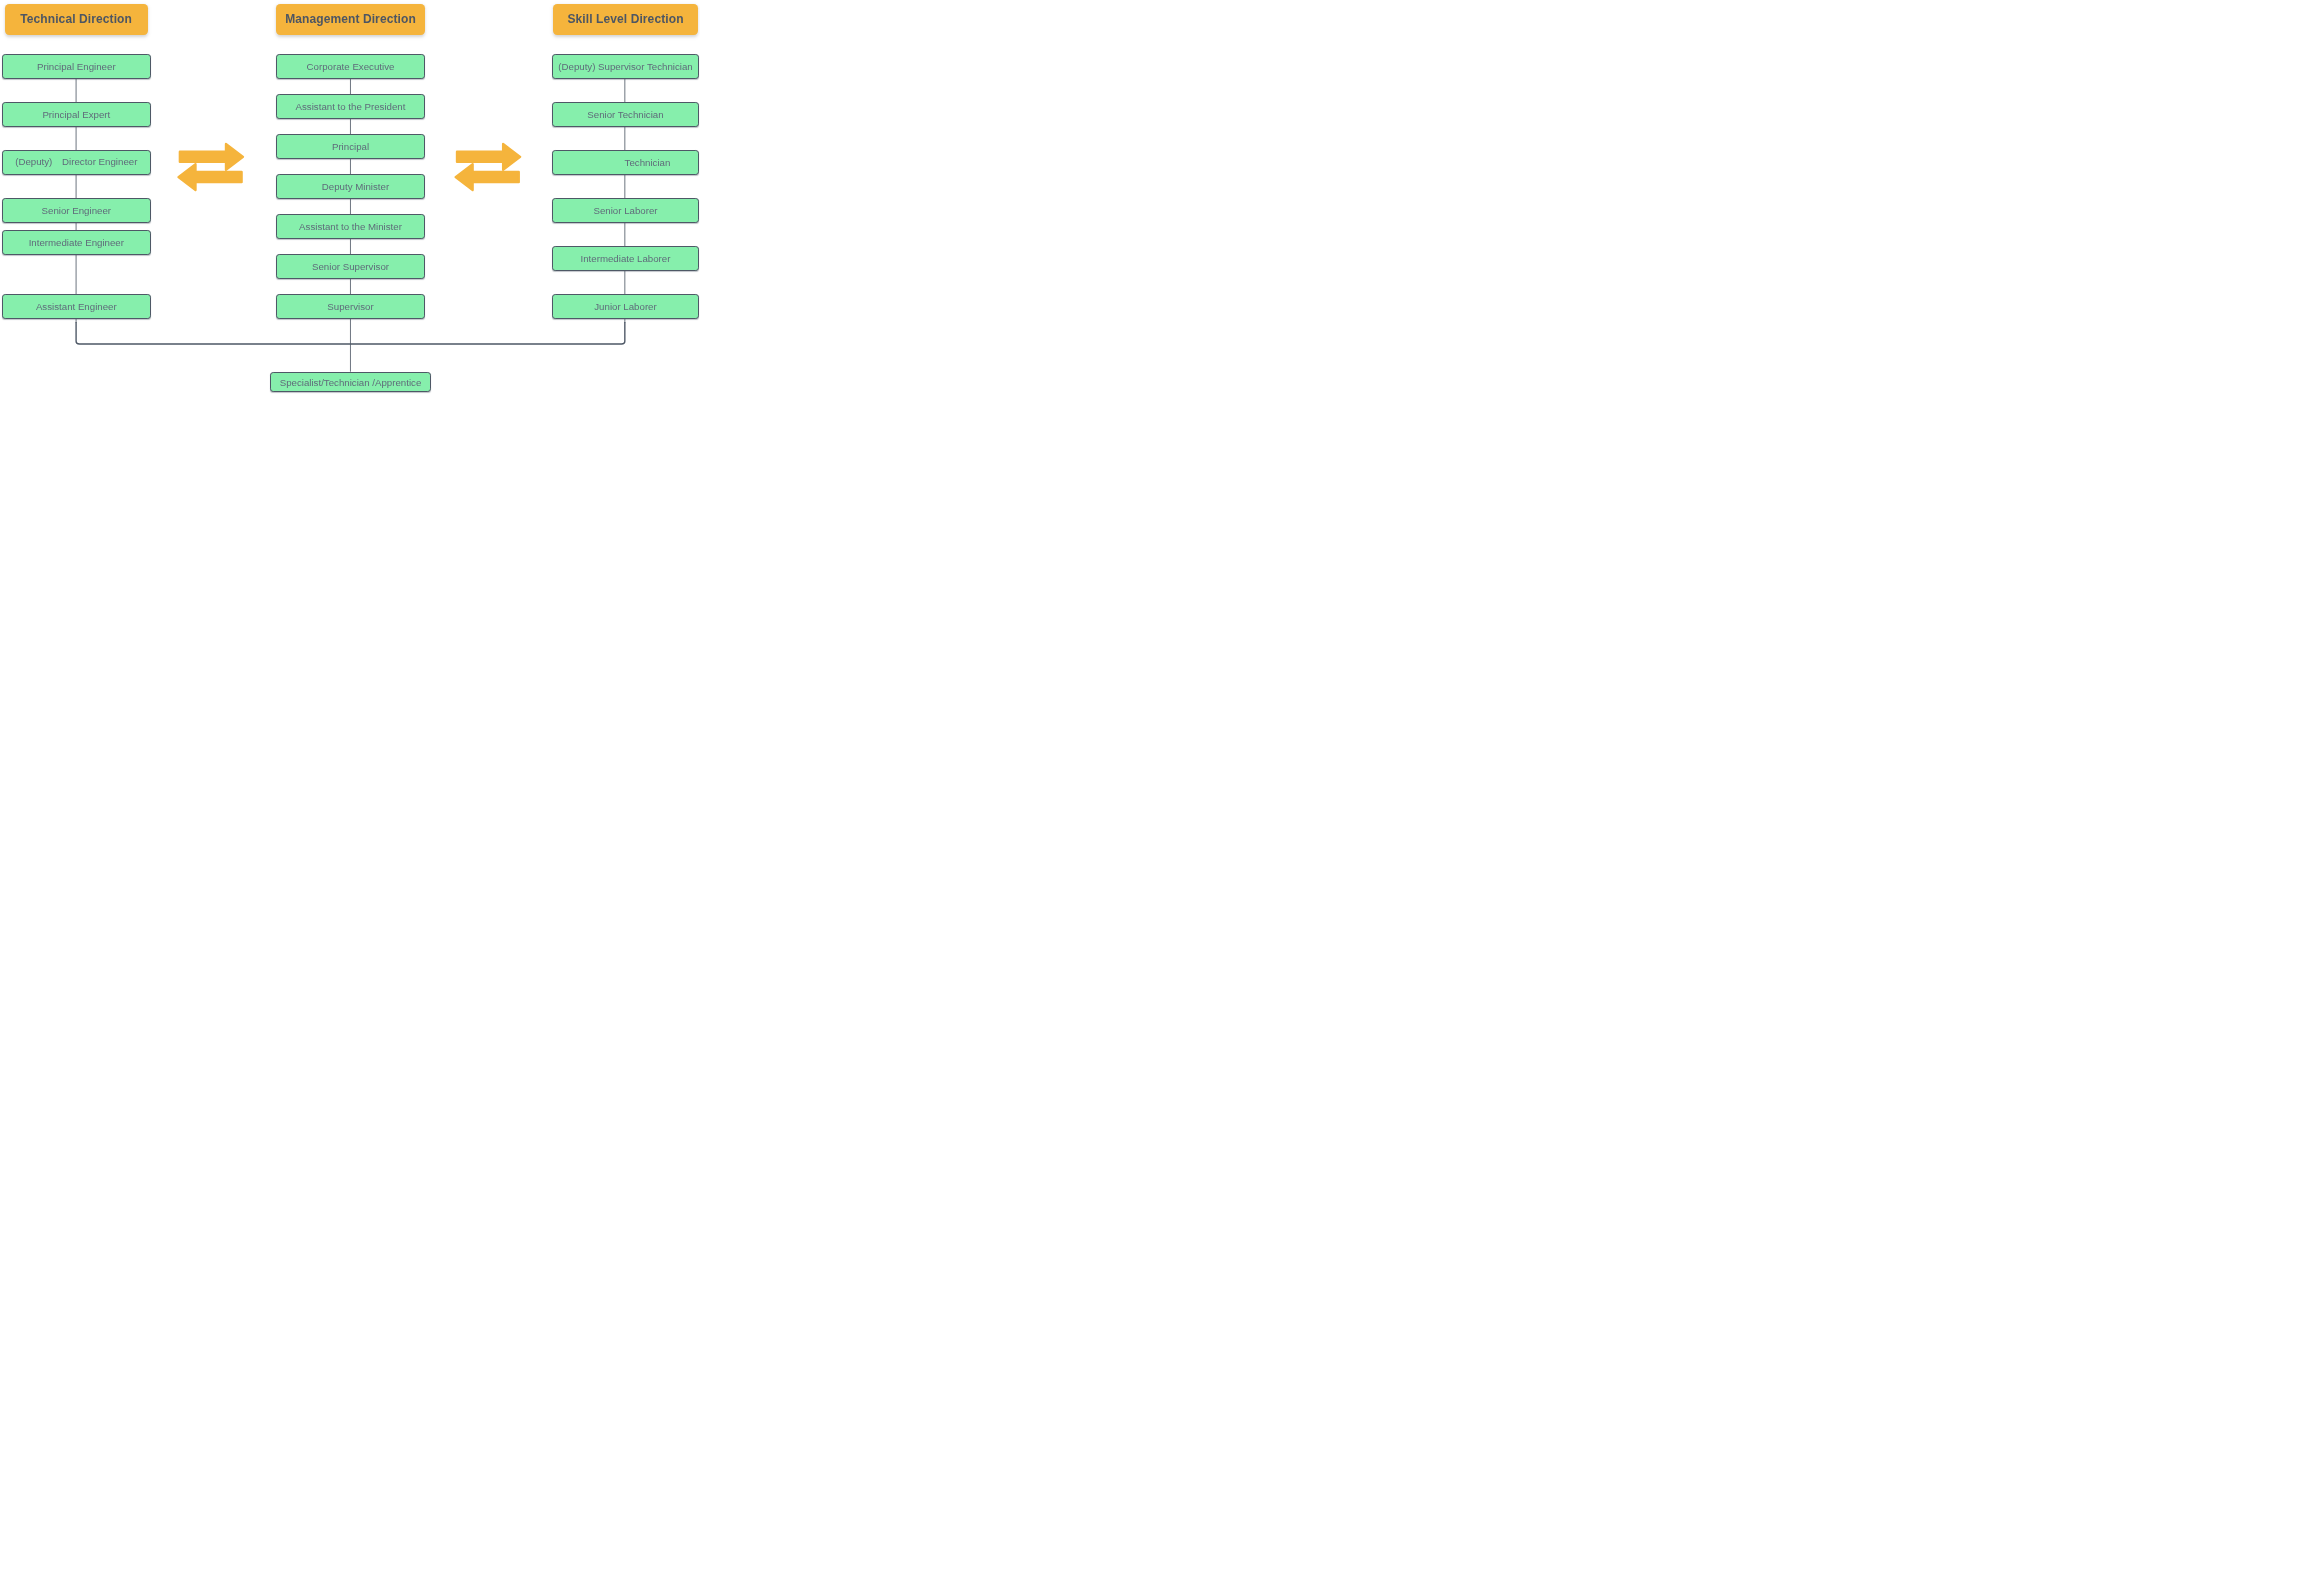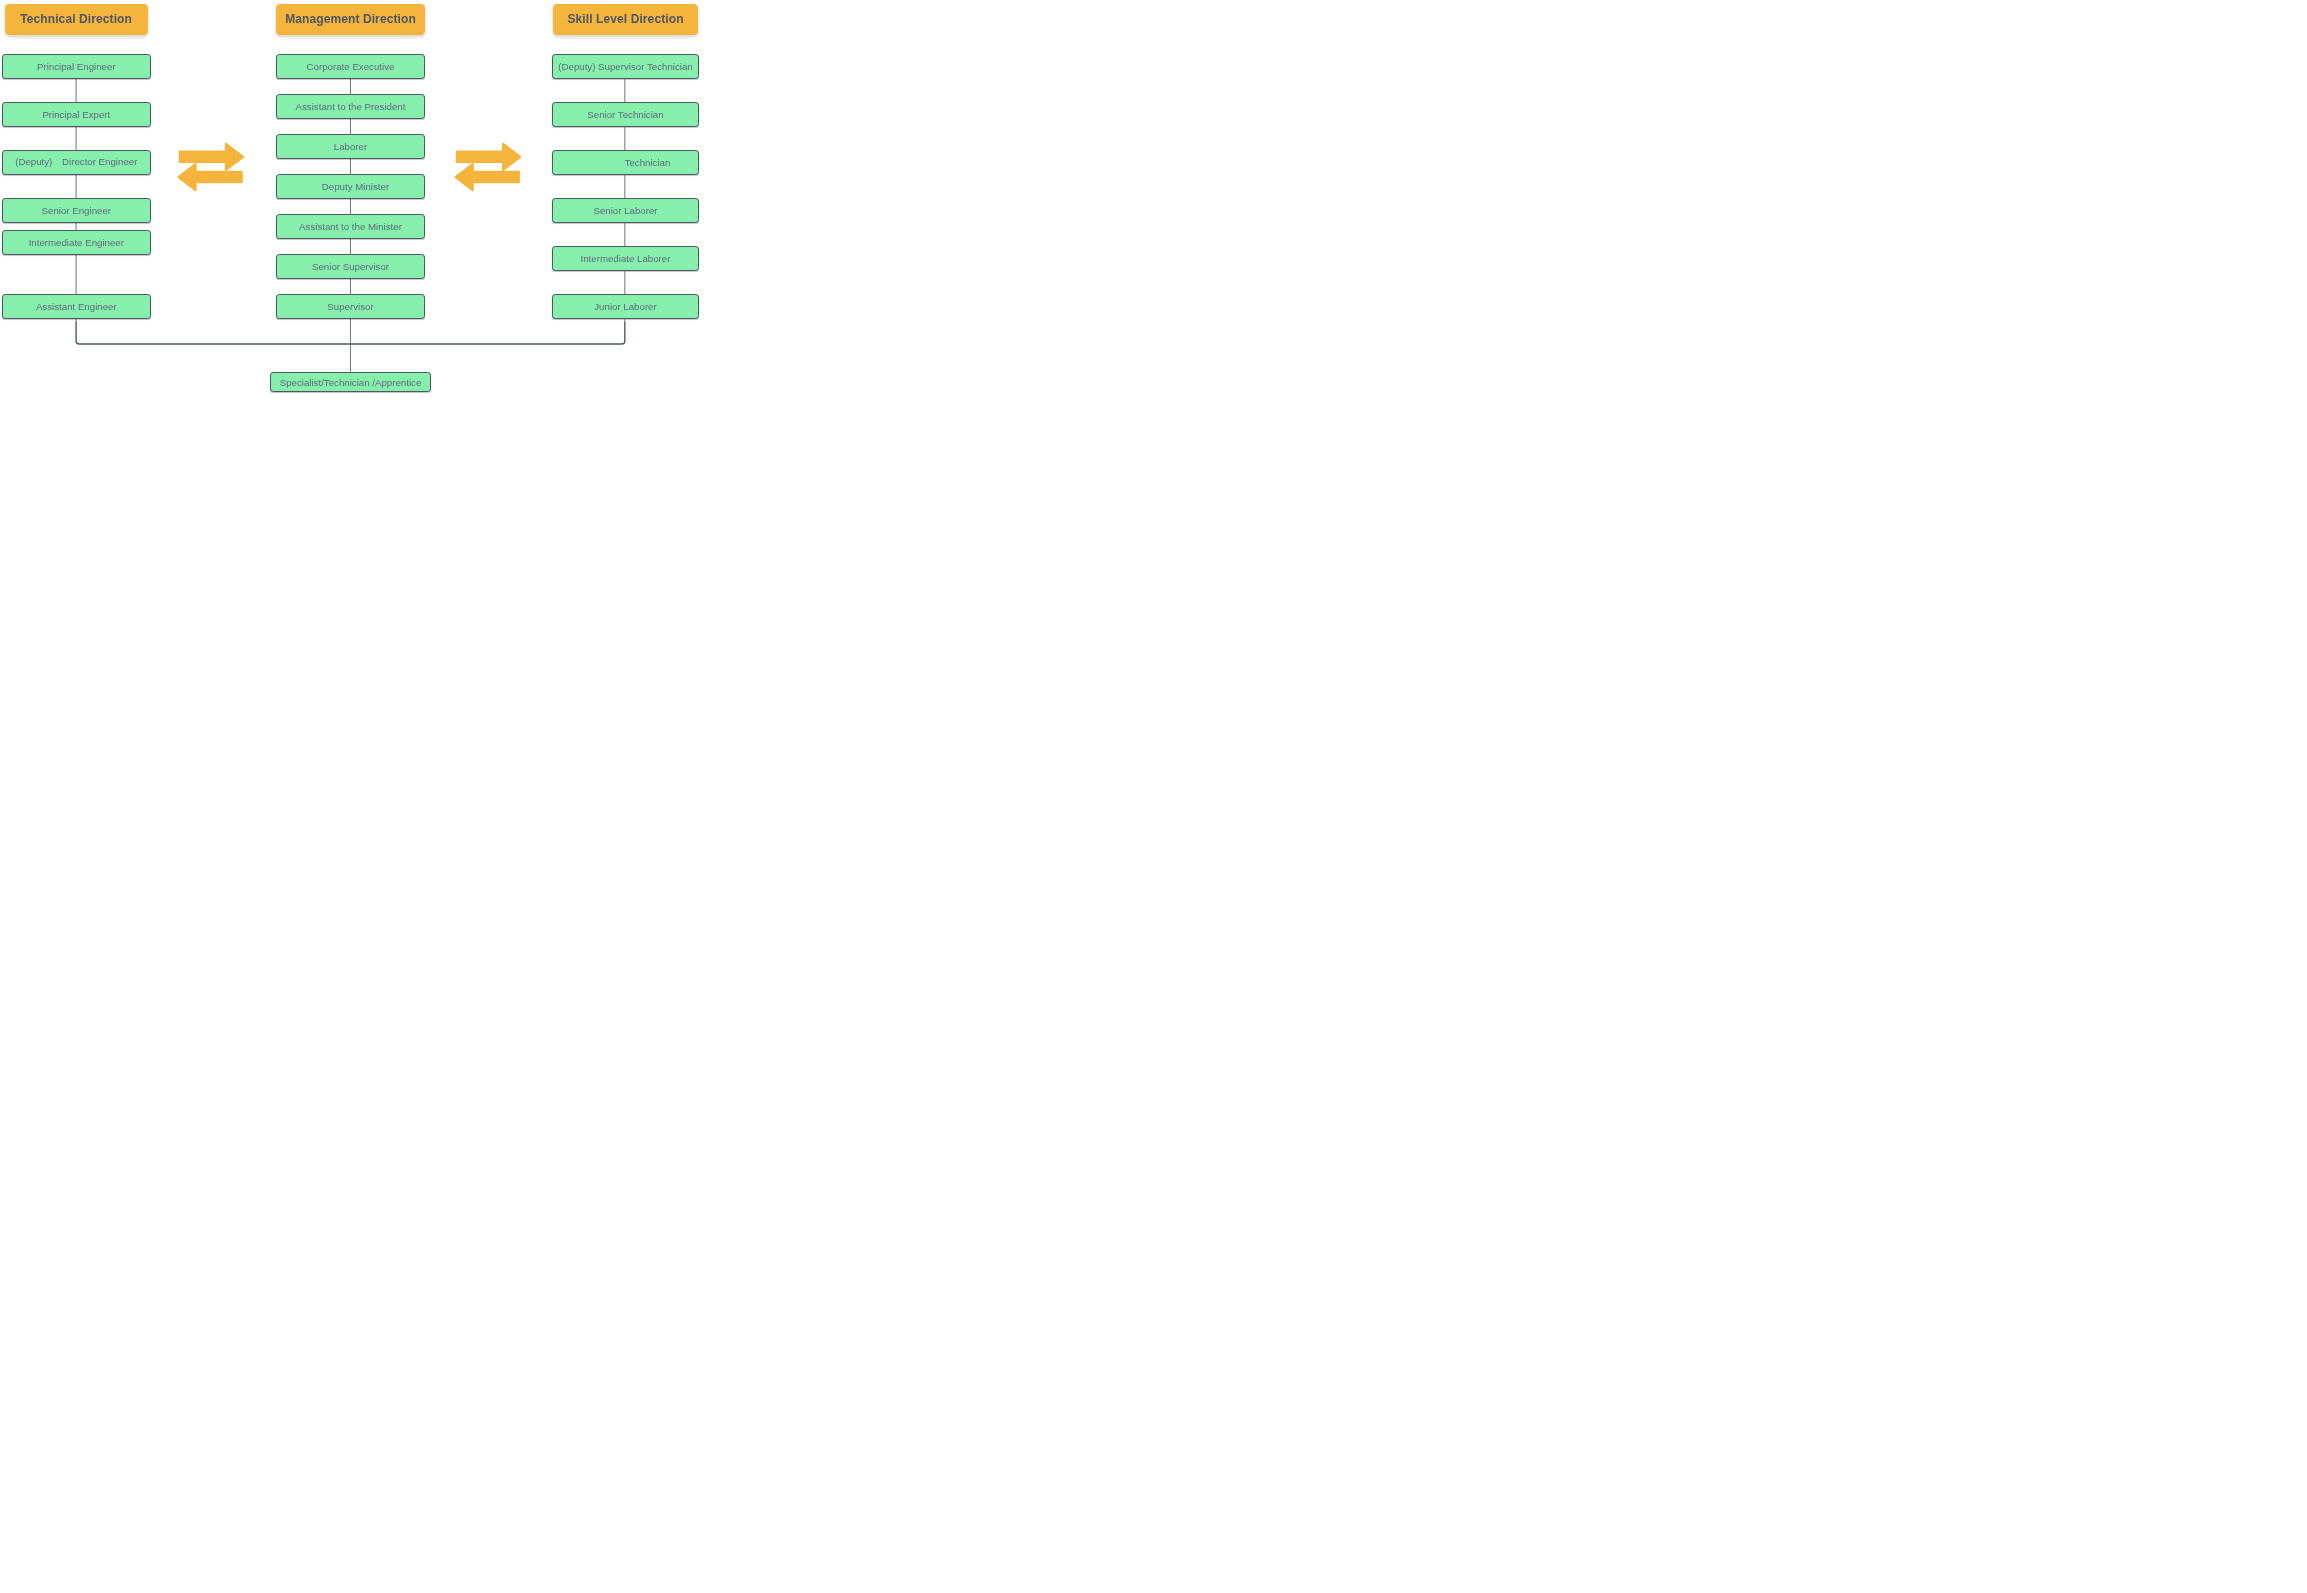--- a/index.html
+++ b/index.html
@@ -107,21 +107,21 @@
 
   <div class="node c1 r1">Principal Engineer</div>
   <div class="node c1 r2">Principal Expert</div>
   <div class="node c1 r3">(Deputy)　Director Engineer</div>
   <div class="node c1 r4">Senior Engineer</div>
   <div class="node c1 r5">Intermediate Engineer</div>
   <div class="node c1 r6">Assistant Engineer</div>
 
   <div class="node c2 r1">Corporate Executive</div>
   <div class="node c2 r2">Assistant to the President</div>
-  <div class="node c2 r3">Laborer</div>
+  <div class="node c2 r3">Principal</div>
   <div class="node c2 r4">Deputy Minister</div>
   <div class="node c2 r5">Assistant to the Minister</div>
   <div class="node c2 r6">Senior Supervisor</div>
   <div class="node c2 r7">Supervisor</div>
 
   <div class="node c3 r1">(Deputy) Supervisor Technician</div>
   <div class="node c3 r2">Senior Technician</div>
   <div class="node c3 r3">Technician</div>
   <div class="node c3 r4">Senior Laborer</div>
   <div class="node c3 r5">Intermediate Laborer</div>

